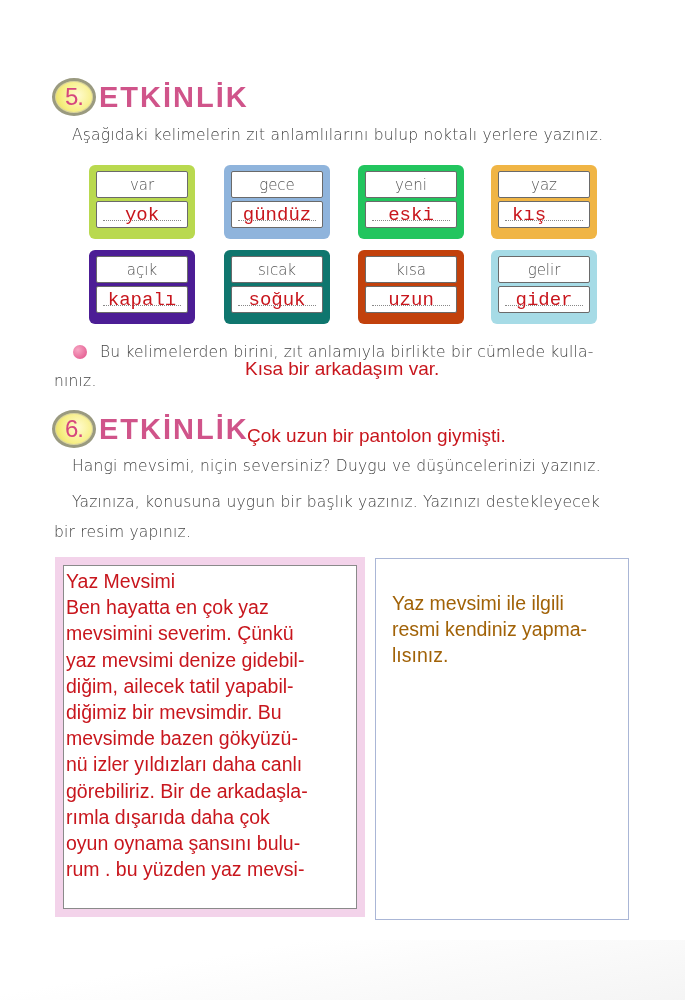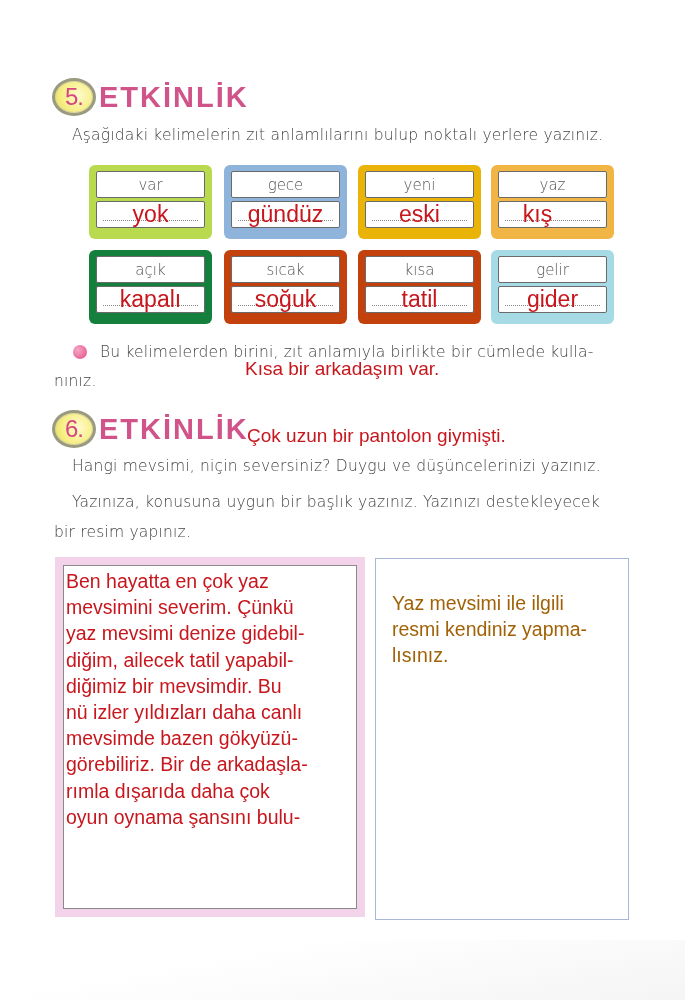--- a/index.html
+++ b/index.html
@@ -16,31 +16,31 @@
     color: #d6477e; font-family: "Liberation Sans", sans-serif; font-size: 24px; font-weight: normal;
     letter-spacing: -1px;
   }
   .activity-title {
     margin-left: 3px; color: #d0548a; font-family: "Liberation Sans", sans-serif;
     font-size: 29px; font-weight: bold; letter-spacing: 2px;
   }
 
   .instr { position: absolute; font-family: "DejaVu Sans", sans-serif; font-size: 15.5px; color: #444; letter-spacing: 0.2px; font-weight: 300; }
   .card {
-    position: absolute; width: 123px; height: 74px; border-radius: 6px;
+    position: absolute; width: 106px; height: 74px; border-radius: 6px;
     padding: 6px 7px;
   }
   .card .inner-top, .card .inner-bot {
     background: #fff; border: 1.5px solid #6a6a6a; border-radius: 2px;
     height: 27px; display: flex; align-items: center; justify-content: center;
   }
   .card .inner-bot { margin-top: 3px; position: relative; }
   .card .word { font-size: 15px; color: #555; font-weight: 300; }
   .card .answer {
-    font-family: Liberation Sans, sans-serif; font-size: 23px; color: #c8161d;
+    font-family: Liberation Mono, monospace; font-size: 19px; color: #c8161d;
     position: relative; z-index: 1;
   }
   .card .dots {
     position: absolute; left: 6px; right: 6px; bottom: 6px; border-bottom: 1.5px dotted #888;
   }
 
   .bullet { position: absolute; left: 73px; top: 345px; width: 14px; height: 14px; border-radius: 50%;
     background: radial-gradient(circle at 35% 35%, #f7a7c4, #e04c86); }
 
   .hand { position: absolute; font-family: "Liberation Sans", sans-serif; color: #c8161d; font-size: 19px; }
@@ -99,64 +99,64 @@
   </div>
   <div class="card" style="left:224px; top:165px; background:#8fb4dc;text-align:center;">
     <div class="inner-top">
         <span class="word">gece</span>
       </div>
     <div class="inner-bot">
         <span class="dots"></span>
         <span class="answer">gündüz</span>
       </div>
   </div>
-  <div class="card" style="left:358px; top:165px; background:#eab308;">
+  <div class="card" style="left:358px; top:165px; background:#22c55e;">
     <div class="inner-top">
         <span class="word">yeni</span>
       </div>
     <div class="inner-bot">
         <span class="dots"></span>
         <span class="answer">eski</span>
       </div>
   </div>
   <div class="card" style="left:491px; top:165px; background:#f0b545;">
     <div class="inner-top">
         <span class="word">yaz</span>
       </div>
     <div class="inner-bot">
         <span class="dots"></span>
         <span class="answer" style="margin-right:30px;">kış</span>
       </div>
   </div>
 
-  <div class="card" style="left:89px; top:250px; background:#15803d;">
+  <div class="card" style="left:89px; top:250px; background:#4c1d95;">
     <div class="inner-top">
         <span class="word">açık</span>
       </div>
     <div class="inner-bot">
         <span class="dots"></span>
         <span class="answer">kapalı</span>
       </div>
   </div>
-  <div class="card" style="left:224px; top:250px; background:#c2410c;">
+  <div class="card" style="left:224px; top:250px; background:#0f766e;">
     <div class="inner-top">
         <span class="word">sıcak</span>
       </div>
     <div class="inner-bot">
         <span class="dots"></span>
         <span class="answer">soğuk</span>
       </div>
   </div>
   <div class="card" style="left:358px; top:250px; background:#c2410c;">
     <div class="inner-top">
         <span class="word">kısa</span>
       </div>
     <div class="inner-bot">
         <span class="dots"></span>
-        <span class="answer">tatil</span>
+        <span class="answer">uzun</span>
       </div>
   </div>
   <div class="card" style="left:491px; top:250px; background:#a6dbe6;">
     <div class="inner-top">
         <span class="word">gelir</span>
       </div>
     <div class="inner-bot">
         <span class="dots"></span>
         <span class="answer">gider</span>
       </div>
@@ -177,30 +177,32 @@
 <div class="hand" style="left:247px; top:425px;">Çok uzun bir pantolon giymişti.</div>
 
 <div class="instr" style="left:72px; top:457px;">Hangi mevsimi, niçin seversiniz? Duygu ve düşüncelerinizi yazınız.</div>
 <div class="instr" style="left:72px; top:493px;">Yazınıza, konusuna uygun bir başlık yazınız. Yazınızı destekleyecek</div>
 <div class="instr" style="left:54px; top:523px;">bir resim yapınız.</div>
 
 <div class="essay-box">
   <div class="essay-inner"></div>
 </div>
 <div class="essay-text">
+  <span class="essay-title">Yaz Mevsimi</span>
   <span class="essay-line">Ben hayatta en çok yaz</span>
   <span class="essay-line">mevsimini severim. Çünkü</span>
   <span class="essay-line">yaz mevsimi denize gidebil-</span>
   <span class="essay-line">diğim, ailecek tatil yapabil-</span>
   <span class="essay-line">diğimiz bir mevsimdir. Bu</span>
+  <span class="essay-line">mevsimde bazen gökyüzü-</span>
   <span class="essay-line">nü izler yıldızları daha canlı</span>
-  <span class="essay-line">mevsimde bazen gökyüzü-</span>
   <span class="essay-line">görebiliriz. Bir de arkadaşla-</span>
   <span class="essay-line">rımla dışarıda daha çok</span>
   <span class="essay-line">oyun oynama şansını bulu-</span>
+  <span class="essay-line">rum . bu yüzden yaz mevsi-</span>
 </div>
 
 <div class="picture-box"></div>
 <div class="picture-text">
   <span>Yaz mevsimi ile ilgili</span>
   <span>resmi kendiniz yapma-</span>
   <span>lısınız.</span>
 </div>
 
 <div class="shadow-sweep"></div>

